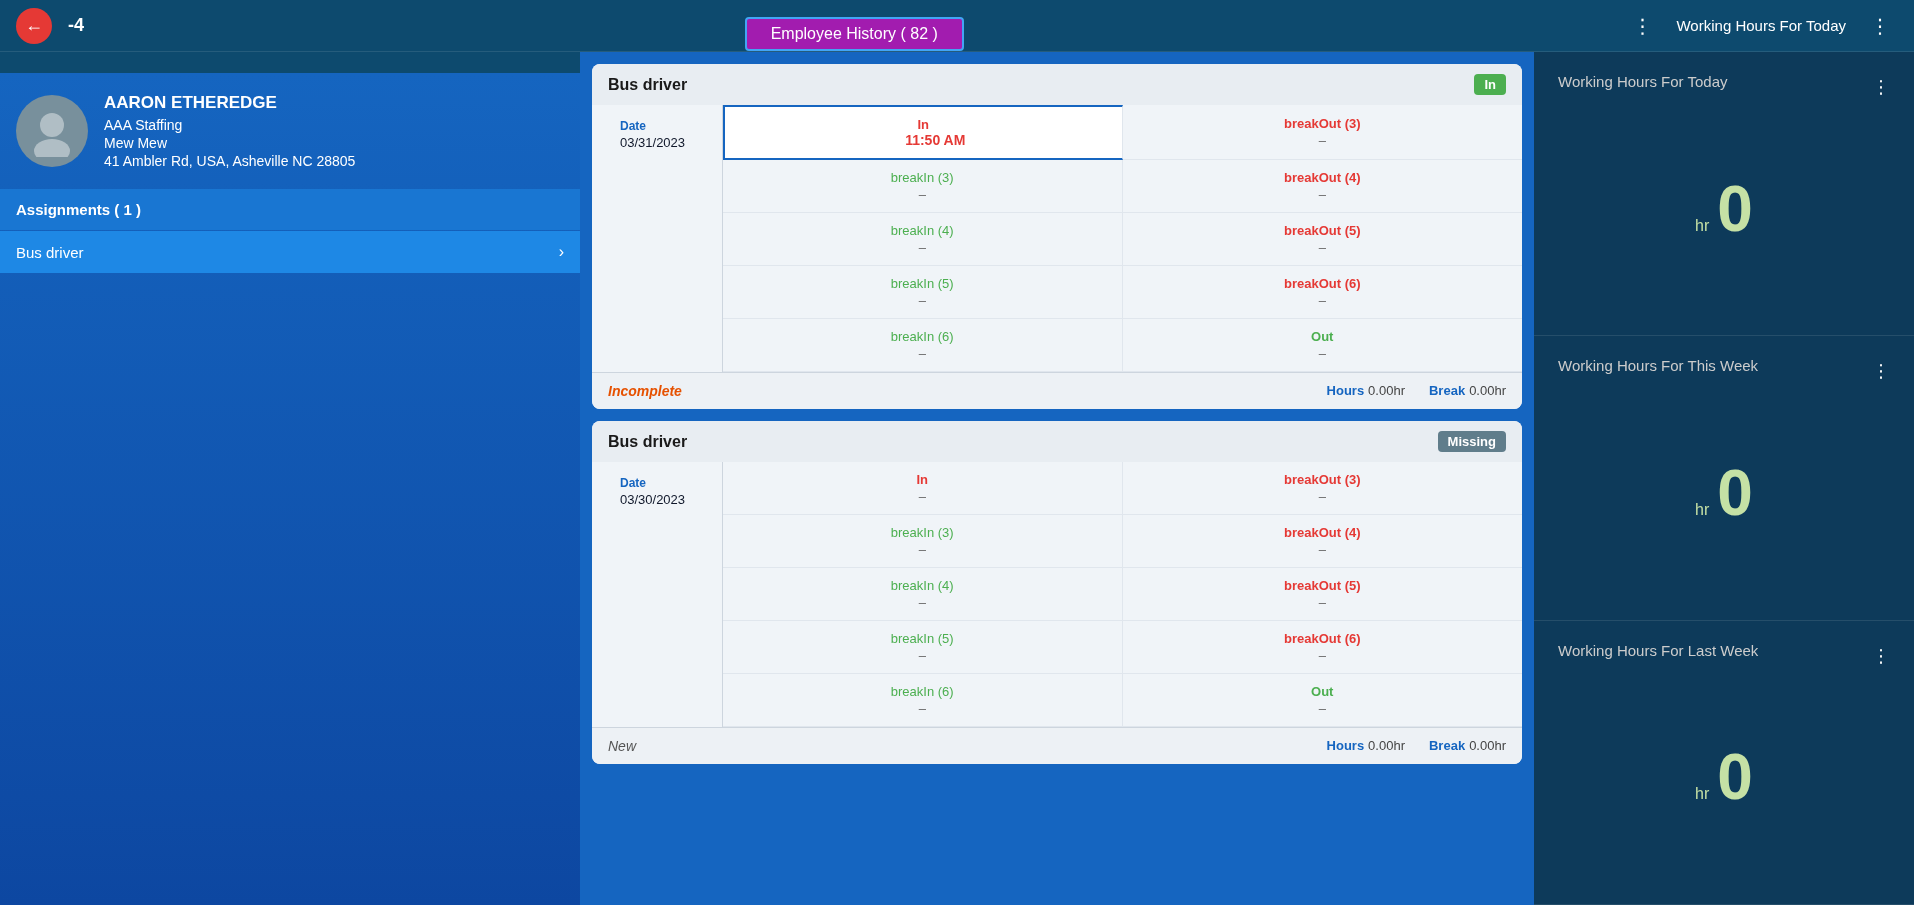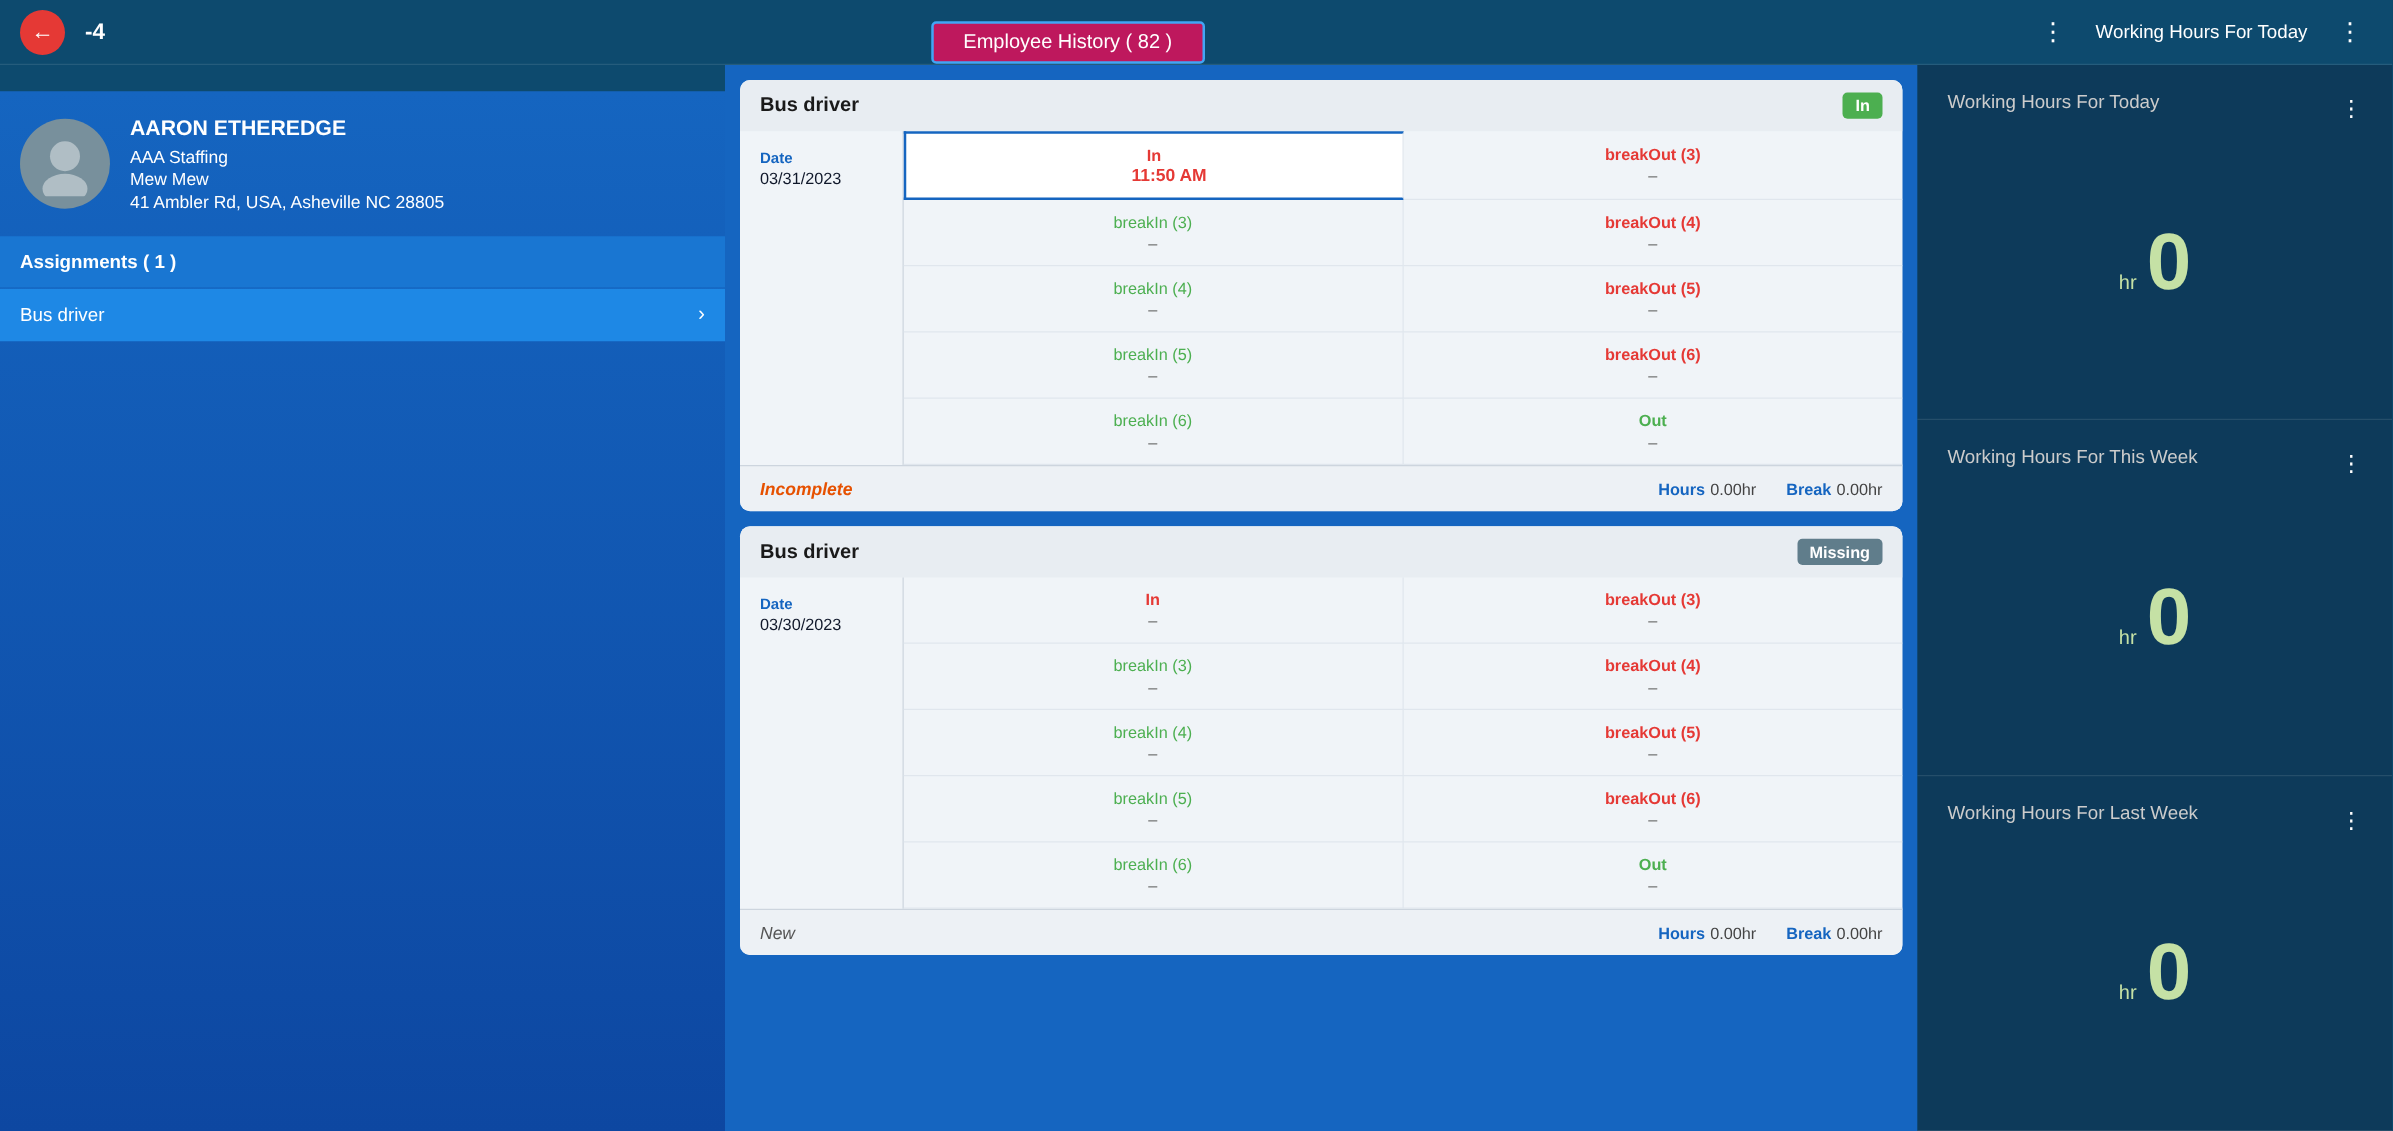--- a/index.html
+++ b/index.html
@@ -38,21 +38,21 @@
       font-size: 18px;
       font-weight: bold;
       margin-left: 16px;
     }
     .top-bar-center {
       flex: 1;
       display: flex;
       justify-content: center;
     }
     .employee-history-btn {
-      background: #be185d;
+      background: #a21caf;
       border: 2px solid #42a5f5;
       color: white;
       padding: 6px 24px;
       border-radius: 4px;
       font-size: 16px;
       font-weight: 500;
       cursor: pointer;
       margin-top: 16px;
     }
     .top-bar-right {
@@ -183,21 +183,21 @@
       font-size: 13px;
       font-weight: bold;
     }
 
     .card-body {
       display: flex;
       padding: 0;
     }
     .date-col {
       width: 130px;
-      padding: 14px 16px;
+      padding: 14px 28px;
       flex-shrink: 0;
     }
     .date-label {
       font-size: 12px;
       color: #1565c0;
       font-weight: bold;
     }
     .date-value {
       font-size: 13px;
       color: #0f172a;
@@ -227,21 +227,21 @@
     .time-value-actual { font-size: 14px; color: #e53935; font-weight: bold; margin-left: 24px; }
 
     .time-cell-highlighted {
       border: 2px solid #1565c0;
       background: white;
     }
 
     .card-footer {
       padding: 10px 16px;
       display: flex;
-      align-items: flex-end;
+      align-items: flex-start;
       justify-content: space-between;
       border-top: 1px solid #cdd5de;
       background: #edf1f5;
     }
     .footer-status-incomplete { color: #e65100; font-style: italic; font-size: 14px; font-weight: bold; }
     .footer-status-new { color: #555; font-style: italic; font-size: 14px; font-weight: normal; }
     .footer-hours {
       display: flex;
       gap: 24px;
       font-size: 13px;

